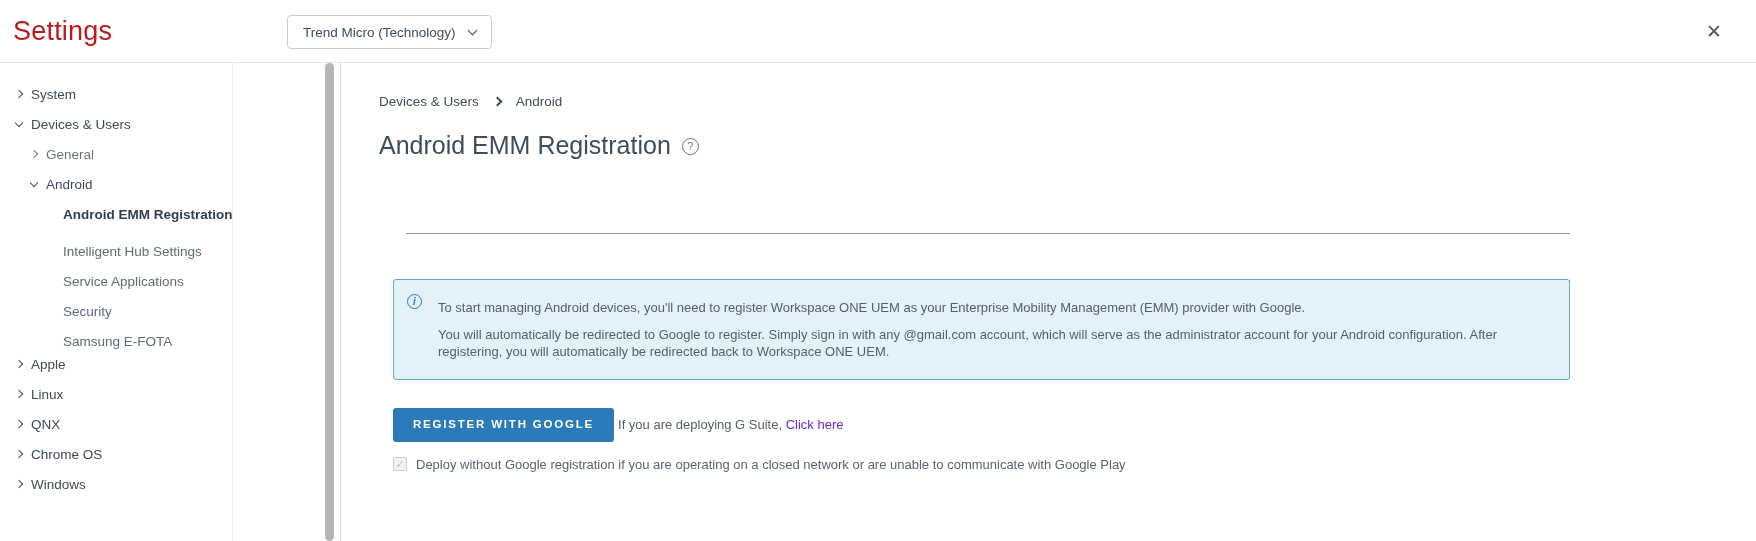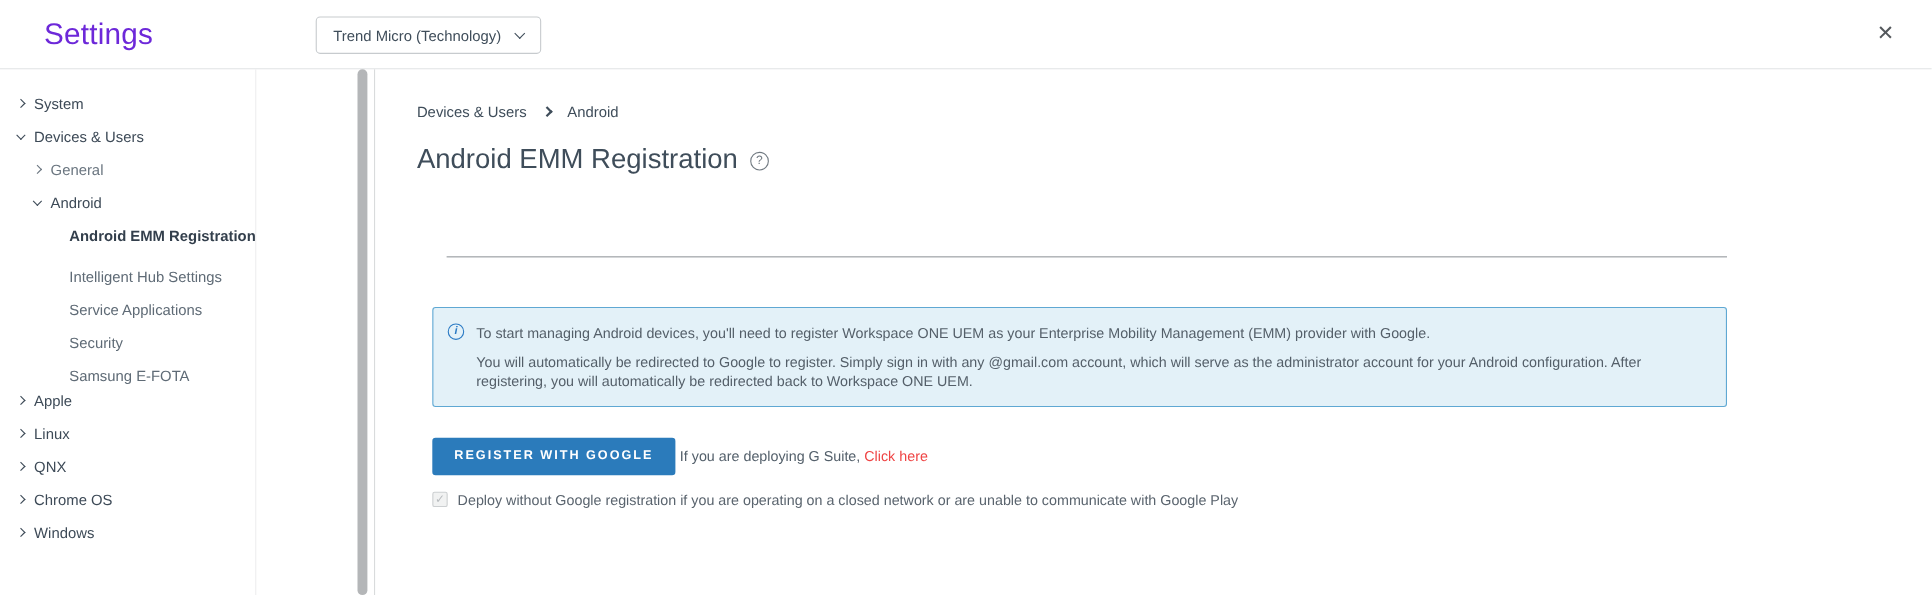--- a/index.html
+++ b/index.html
@@ -7,21 +7,21 @@
   body {
     width:1756px; height:541px; overflow:hidden;
     background:#ffffff;
     font-family:"Liberation Sans","DejaVu Sans",sans-serif;
     -webkit-font-smoothing:antialiased;
   }
 
   
   .header { height:63px; border-bottom:1px solid #e3e5e6; position:relative;
             display:flex; align-items:center; background:#fff; }
-  .settings-title { font-size:27px; font-weight:400; color:#6d28d9; margin-left:40px; letter-spacing:.2px; }
+  .settings-title { font-size:27px; font-weight:400; color:#b91c1c; margin-left:13px; letter-spacing:.2px; }
   .org-dropdown { position:absolute; left:287px; top:15px; height:34px;
     display:inline-flex; align-items:center; gap:13px; padding:0 15px;
     border:1px solid #c7cbce; border-radius:4px; background:#fff;
     font-size:13.5px; color:#3f4d5a; cursor:pointer; font-family:inherit; }
   .chev-down { width:7px; height:7px; border-right:1.7px solid #3f4d5a; border-bottom:1.7px solid #3f4d5a;
     transform:rotate(45deg); margin-top:-4px; }
   .close-btn { position:absolute; right:30px; top:50%; transform:translateY(-50%);
     background:none; border:none; padding:2px 4px; cursor:pointer;
     font-size:19px; color:#54585c; line-height:1; font-family:inherit; }
 
@@ -58,33 +58,33 @@
   .page-title { display:flex; align-items:center; gap:11px; margin:20px 0 0 0;
     font-size:25px; font-weight:400; color:#3f4d5a; height:30px; }
   .help-icon { width:17px; height:17px; border:1.5px solid #717a82; border-radius:50%;
     color:#717a82; font-size:11px; line-height:1; display:flex; align-items:center; justify-content:center;
     cursor:pointer; margin-top:3px; flex:none; }
   .divider { height:1px; background:#95999d; border:none; margin:73px 0 0 27px; }
 
   .info-box { position:relative; margin:45px 0 0 14px; background:#e3f1f8;
     border:1px solid #5fa8d3; border-radius:3px; padding:14px 16px 14px 39px;
     font-size:13px; line-height:17px; color:#545f69; }
-  .info-box p { margin:0; }
+  .info-box p { margin:5px; }
   .info-box p + p { margin-top:10px; }
   .info-icon { position:absolute; left:13px; top:14px; width:15px; height:15px;
     border:1.5px solid #2a7ac4; border-radius:50%; color:#2a7ac4;
     font-size:10px; font-weight:700; font-style:italic; line-height:1;
     display:flex; align-items:center; justify-content:center; }
 
   .register-row { display:flex; align-items:center; gap:4px; margin:28px 0 0 14px; }
   .register-btn { background:#2b7bbb; color:#fff; border:none; border-radius:3px;
     font-size:11.5px; font-weight:700; letter-spacing:1.8px; padding:11px 20px;
     cursor:pointer; font-family:inherit; line-height:1; }
   .gsuite-text { font-size:13px; color:#54606b; }
-  .gsuite-link { color:#ef4444; cursor:pointer; }
+  .gsuite-link { color:#6d28d9; cursor:pointer; }
 
   .checkbox-row { display:flex; align-items:center; gap:9px; margin:15px 0 0 14px; }
   .checkbox { width:14px; height:14px; background:#f1f2f2; border:1px solid #cccfd1;
     border-radius:2px; display:flex; align-items:center; justify-content:center;
     color:#b9bcbf; font-size:11px; cursor:default; flex:none; }
   .checkbox .checkmark { display:none; line-height:1; }
   .checkbox.checked .checkmark { display:block; }
   .checkbox-label { font-size:13px; color:#5a646e; }
 </style>
 </head>

